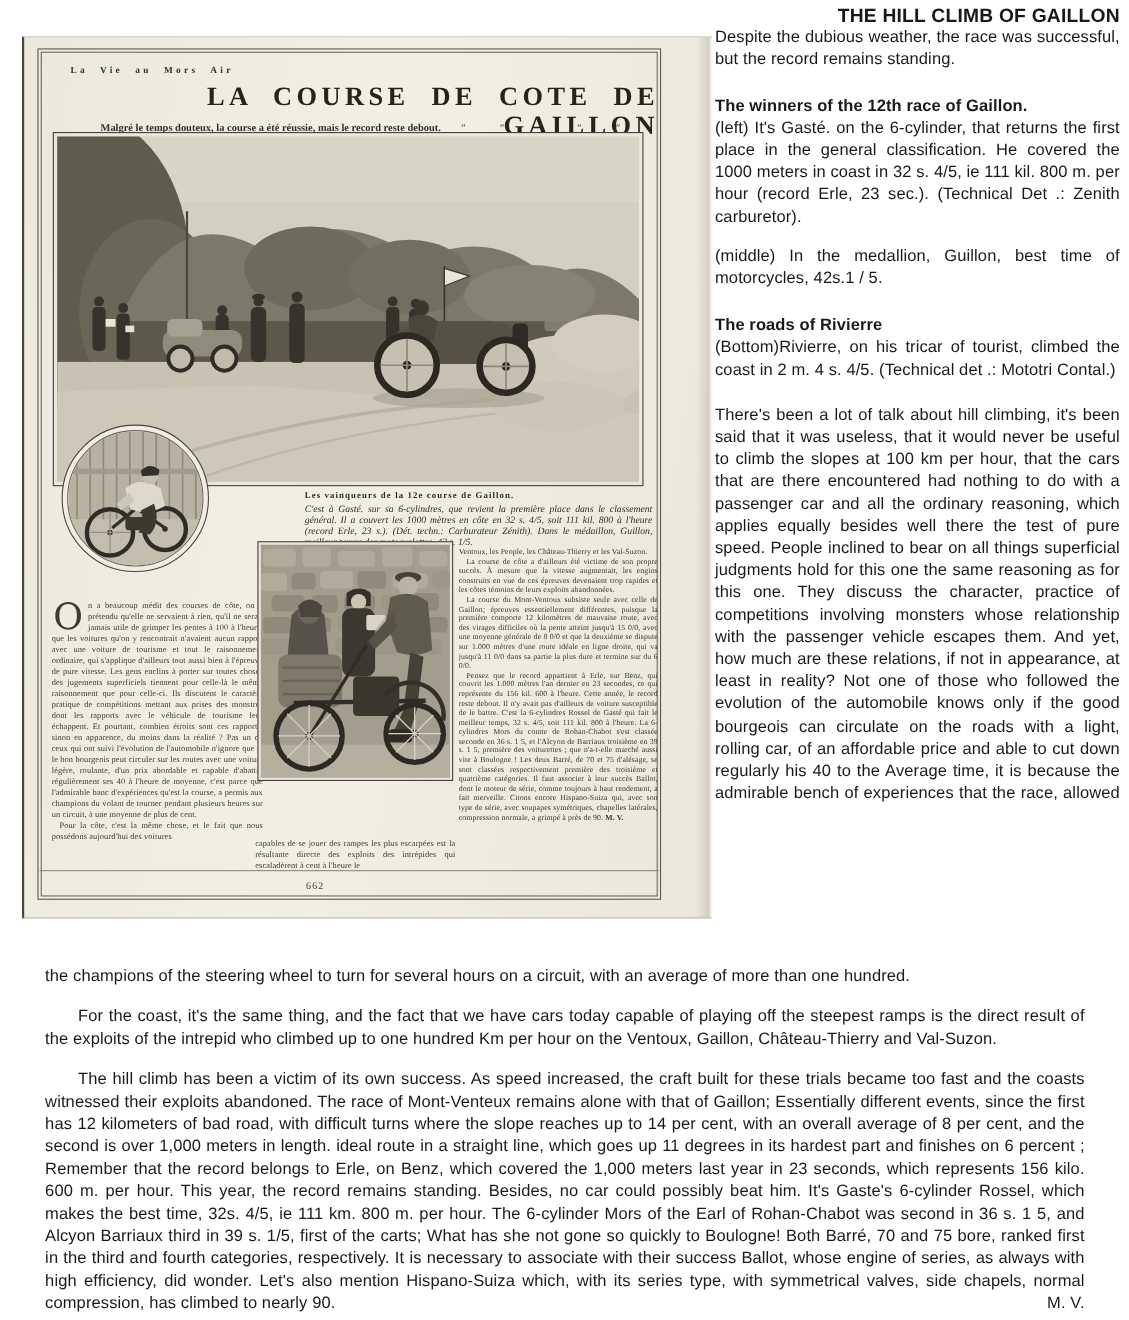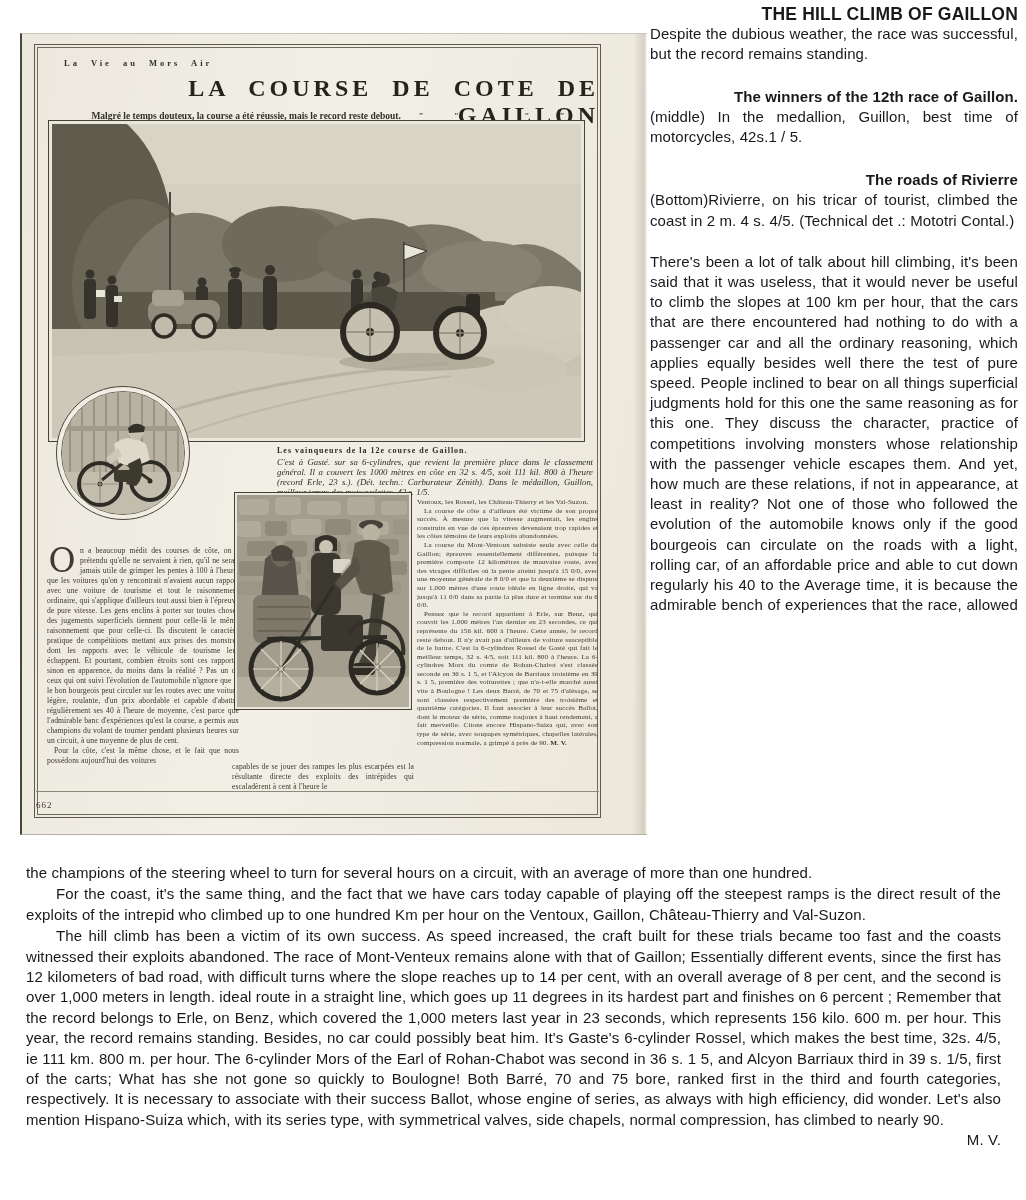--- a/index.html
+++ b/index.html
@@ -45,37 +45,37 @@
   .col{font-size:7.6px;line-height:10px;text-align:justify;letter-spacing:.1px;color:#3b372c;overflow:hidden;}
   .col p{margin:0;text-indent:7px;}
   .col p.noind{text-indent:0;}
   .col-left{position:absolute;left:25px;top:512px;width:192px;height:254px;}
   .col-mid{position:absolute;left:210px;top:728px;width:182px;height:42px;font-size:7.6px;}
   .col-right{position:absolute;left:395px;top:464px;width:181px;height:302px;font-size:7.1px;line-height:8.6px;}
   .dropcap{float:left;font-size:33px;line-height:28px;width:30px;text-align:center;
     color:#3f3b30;margin:1px 3px 0 0;font-family:"DejaVu Serif",serif;}
   .fr-sig{font-weight:bold;}
   .footer-rule{position:absolute;left:14px;right:48px;bottom:42px;height:1px;background:#8d897c;}
-  .page-num{position:absolute;left:14px;width:501px;bottom:24px;text-align:left;
+  .page-num{position:absolute;left:14px;width:501px;bottom:24px;text-align:center;
     font-size:9px;letter-spacing:1px;color:#3f3b31;}
   
   .trans{position:absolute;left:650px;top:4px;width:368px;text-align:justify;
     font-size:15px;line-height:20.2px;letter-spacing:.1px;}
   .trans p{margin:0;}
   .t-title{font-size:17.5px;font-weight:bold;text-align:right;margin:0 0 7px;letter-spacing:.2px;}
   .t-intro{margin:0 0 22px !important;}
-  .t-h{font-size:15px;font-weight:bold;text-align:right;margin:0 0 4px;}
+  .t-h{font-size:15px;font-weight:bold;text-align:left;margin:0 0 4px;}
   .t-p1{margin:0 0 15px !important;}
   .t-p2{margin:0 0 23px !important;}
   .t-p3{margin:0 0 21px !important;}
   .t-p4{text-align-last:justify;}
   
   .bottom{position:absolute;left:25px;top:862px;width:977px;text-align:justify;
     font-size:15px;line-height:20.4px;letter-spacing:.1px;}
-  .bottom p{margin:1px;}
+  .bottom p{margin:16px;}
   .bp-ind{text-indent:30px;}
   .sig-right{float:right;}
 </style>
 </head>
 <body>
 
 <div class="page">
 
   <section class="scan">
     <div class="frame-outer">
@@ -277,34 +277,35 @@
           <line x1="123" y1="155" x2="157" y2="189"></line>
             <line x1="157" y1="155" x2="123" y2="189"></line>
         </g>
       </svg>
     </figure>
 
 
     <div class="col col-mid">capables de se jouer des rampes les plus escarpées est la résultante directe des exploits des intrépides qui escaladèrent à cent à l'heure le</div>
 
     <div class="col col-right">
-      <p class="noind">Ventoux, les Rossel, les Château-Thierry et les Val-Suzon.</p>
+      <p class="noind">Ventoux, les People, les Château-Thierry et les Val-Suzon.</p>
       <p>La course de côte a d'ailleurs été victime de son propre succès. À mesure que la vitesse augmentait, les engins construits en vue de ces épreuves devenaient trop rapides et les côtes témoins de leurs exploits abandonnées.</p>
       <p>La course du Mont-Ventoux subsiste seule avec celle de Gaillon; épreuves essentiellement différentes, puisque la première comporte 12 kilomètres de mauvaise route, avec des virages difficiles où la pente atteint jusqu'à 15 0/0, avec une moyenne générale de 8 0/0 et que la deuxième se dispute sur 1.000 mètres d'une route idéale en ligne droite, qui va jusqu'à 11 0/0 dans sa partie la plus dure et termine sur du 6 0/0.</p>
       <p><span>Pensez que le record appartient à Erle, sur Benz, qui couvrit les 1.000 mètres l'an dernier en 23 secondes, ce qui représente du 156 kil. 600 à l'heure. Cette année, le record reste debout. Il n'y avait pas d'ailleurs de voiture susceptible de le battre. C'est la 6-cylindres Rossel de Gasté qui fait le meilleur temps, 32 s. 4/5, soit 111 kil. 800 à l'heure. La 6-cylindres Mors du comte de Rohan-Chabot s'est classée seconde en 36 s. 1 5, et l'Alcyon de Barriaux troisième en 39 s. 1 5, première des voiturettes ; que n'a-t-elle marché aussi vite à Boulogne ! Les deux Barré, de 70 et 75 d'alésage, se sont classées respectivement première des troisième et quatrième catégories. Il faut associer à leur succès Ballot, dont le moteur de série, comme toujours à haut rendement, a fait merveille. Citons encore Hispano-Suiza qui, avec son type de série, avec soupapes symétriques, chapelles latérales, compression normale, a grimpé à près de 90.</span> <span class="fr-sig">M. V.</span></p>
     </div>
 
     <div class="footer-rule"></div>
     <div class="page-num">662</div>
   </section>
 
   <section class="trans">
     <p class="t-title">THE HILL CLIMB OF GAILLON</p>
     <p class="t-intro">Despite the dubious weather, the race was successful, but the record remains standing.</p>
     <p class="t-h">The winners of the 12th race of Gaillon.</p>
+    <p class="t-p1">(left) It's Gasté. on the 6-cylinder, that returns the first place in the general classification. He covered the 1000 meters in coast in 32 s. 4/5, ie 111 kil. 800 m. per hour (record Erle, 23 sec.). (Technical Det .: Zenith carburetor).</p>
     <p class="t-p2">(middle) In the medallion, Guillon, best time of motorcycles, 42s.1 / 5.</p>
     <p class="t-h">The roads of Rivierre</p>
     <p class="t-p3">(Bottom)Rivierre, on his tricar of tourist, climbed the coast in 2 m. 4 s. 4/5. (Technical det .: Mototri Contal.)</p>
     <p class="t-p4">There's been a lot of talk about hill climbing, it's been said that it was useless, that it would never be useful to climb the slopes at 100 km per hour, that the cars that are there encountered had nothing to do with a passenger car and all the ordinary reasoning, which applies equally besides well there the test of pure speed. People inclined to bear on all things superficial judgments hold for this one the same reasoning as for this one. They discuss the character, practice of competitions involving monsters whose relationship with the passenger vehicle escapes them. And yet, how much are these relations, if not in appearance, at least in reality? Not one of those who followed the evolution of the automobile knows only if the good bourgeois can circulate on the roads with a light, rolling car, of an affordable price and able to cut down regularly his 40 to the Average time, it is because the admirable bench of experiences that the race, allowed</p>
   </section>
 
   <section class="bottom">
     <p>the champions of the steering wheel to turn for several hours on a circuit, with an average of more than one hundred.</p>
     <p class="bp-ind">For the coast, it's the same thing, and the fact that we have cars today capable of playing off the steepest ramps is the direct result of the exploits of the intrepid who climbed up to one hundred Km per hour on the Ventoux, Gaillon, Château-Thierry and Val-Suzon.</p>
     <p class="bp-ind"><span>The hill climb has been a victim of its own success. As speed increased, the craft built for these trials became too fast and the coasts witnessed their exploits abandoned.  The race of Mont-Venteux remains alone with that of Gaillon; Essentially different events, since the first has 12 kilometers of bad road, with difficult turns where the slope reaches up to 14 per cent, with an overall average of 8 per cent, and the second is over 1,000 meters in length. ideal route in a straight line, which goes up 11 degrees in its hardest part and finishes on 6 percent ; Remember that the record belongs to Erle, on Benz, which covered the 1,000 meters last year in 23 seconds, which represents 156 kilo. 600 m. per hour. This year, the record remains standing.  Besides, no car could possibly beat him. It's Gaste's 6-cylinder Rossel, which makes the best time, 32s. 4/5, ie 111 km. 800 m. per hour. The 6-cylinder Mors of the Earl of Rohan-Chabot was second in 36 s. 1 5, and Alcyon Barriaux third in 39 s. 1/5, first of the carts; What has she not gone so quickly to Boulogne! Both Barré, 70 and 75 bore, ranked first in the third and fourth categories, respectively. It is necessary to associate with their success Ballot, whose engine of series, as always with high efficiency, did wonder. Let's also mention Hispano-Suiza which, with its series type, with symmetrical valves, side chapels, normal compression, has climbed to nearly 90.</span><span class="sig-right">M. V.</span></p>

